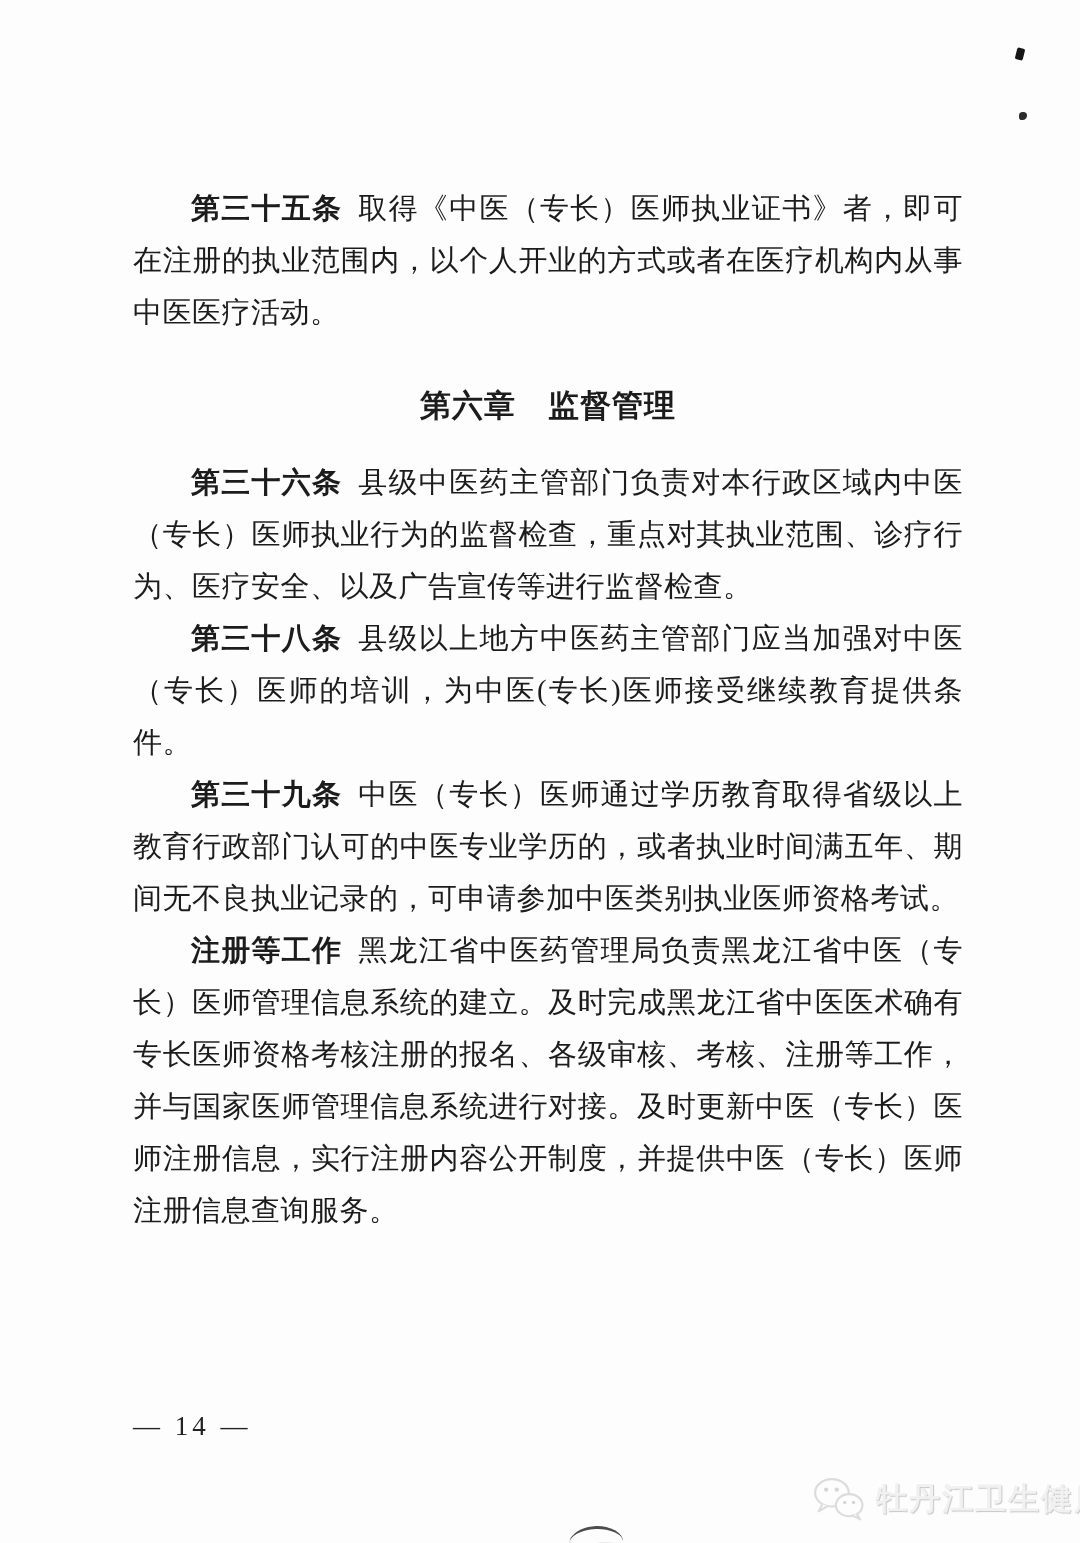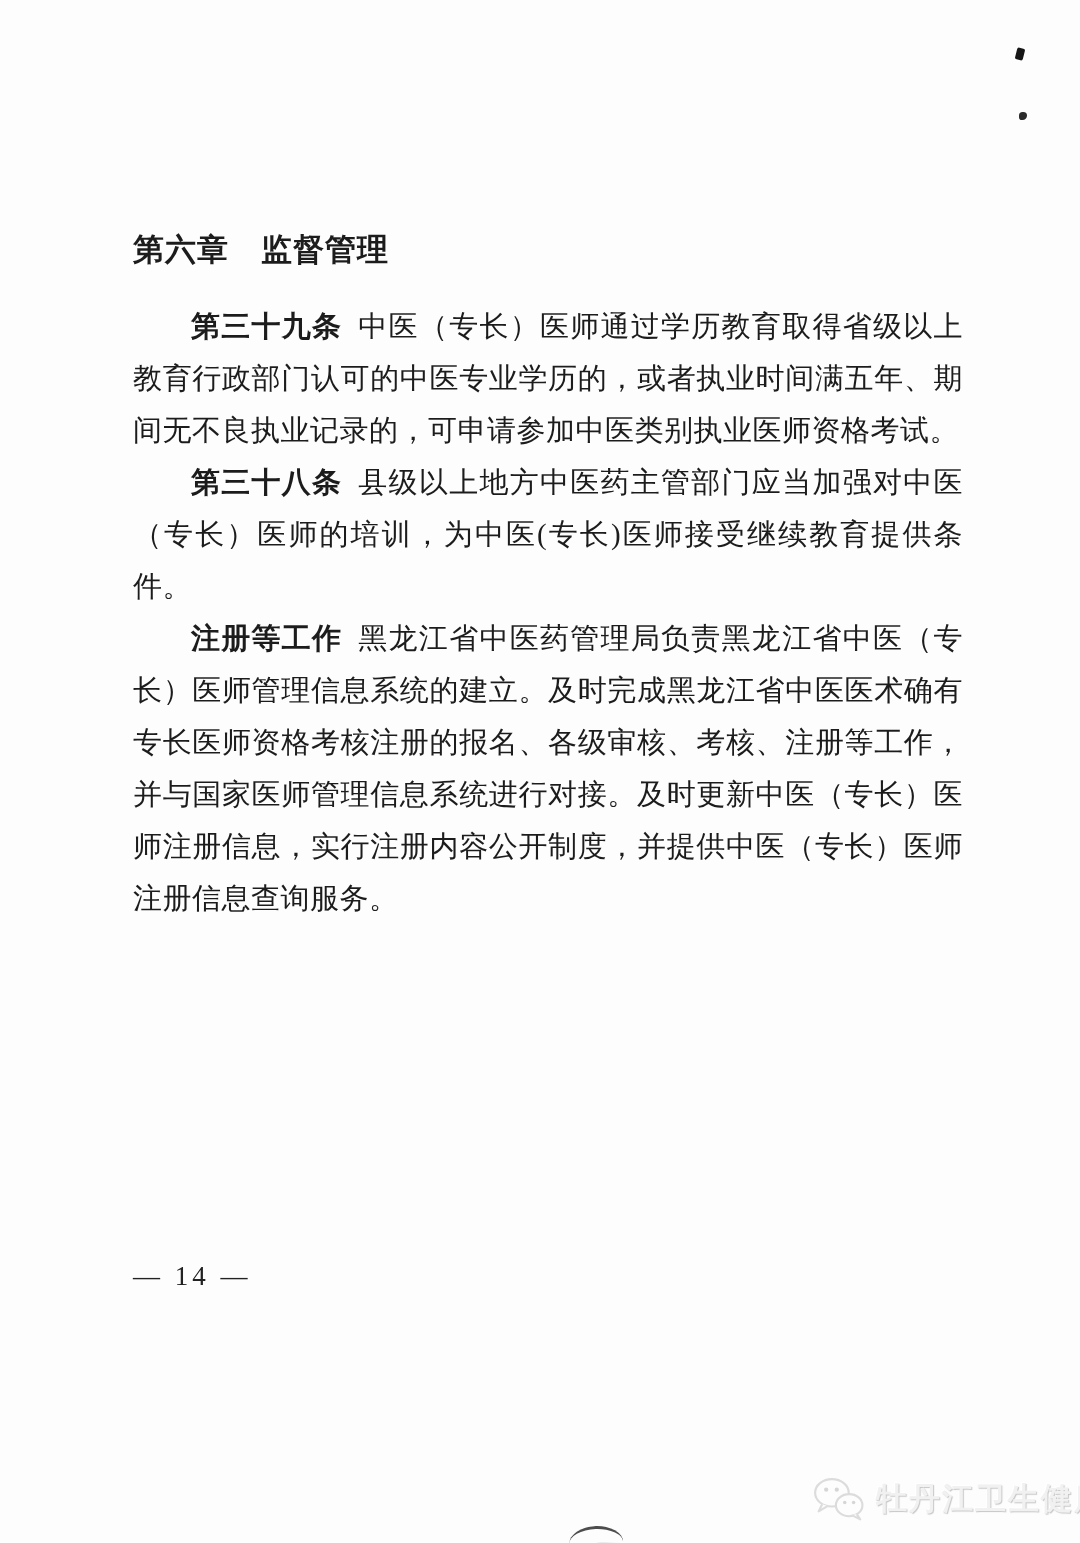--- a/index.html
+++ b/index.html
@@ -36,27 +36,28 @@
   }
   .art-label {
     font-weight: 700;
     margin-right: 0.55em;
   }
   .chapter-heading {
     margin: 42px 0 24px 0;
     font-size: 31px;
     line-height: 52px;
     font-weight: 700;
+    text-align: center;
     text-indent: 0;
     letter-spacing: 1px;
   }
   .page-number {
     position: absolute;
     left: 133px;
-    top: 1258px;
+    top: 1408px;
     font-size: 27px;
     line-height: 36px;
     color: #222;
     letter-spacing: 4px;
   }
   .watermark {
     position: absolute;
     left: 810px;
     top: 1476px;
     display: flex;
@@ -109,28 +110,30 @@
 </head>
 <body>
 
 <div class="page">
 
   <div class="speck-1"></div>
   <div class="speck-2"></div>
 
   <div class="content">
 
+    <p class="para"><span class="art-label">第三十五条</span><span>取得《中医（专长）医师执业证书》者，即可在注册的执业范围内，以个人开业的方式或者在医疗机构内从事中医医疗活动。</span></p>
 
     <p class="para chapter-heading">第六章　监督管理</p>
 
+    <p class="para"><span class="art-label">第三十六条</span><span>县级中医药主管部门负责对本行政区域内中医（专长）医师执业行为的监督检查，重点对其执业范围、诊疗行为、医疗安全、以及广告宣传等进行监督检查。</span></p>
 
 
+    <p class="para"><span class="art-label">第三十八条</span><span>县级以上地方中医药主管部门应当加强对中医（专长）医师的培训，为中医(专长)医师接受继续教育提供条件。</span></p>
+
     <p class="para"><span class="art-label">第三十九条</span><span>中医（专长）医师通过学历教育取得省级以上教育行政部门认可的中医专业学历的，或者执业时间满五年、期间无不良执业记录的，可申请参加中医类别执业医师资格考试。</span></p>
-
-    <p class="para"><span class="art-label">第三十八条</span><span>县级以上地方中医药主管部门应当加强对中医（专长）医师的培训，为中医(专长)医师接受继续教育提供条件。</span></p>
 
     <p class="para"><span class="art-label">注册等工作</span><span>黑龙江省中医药管理局负责黑龙江省中医（专长）医师管理信息系统的建立。及时完成黑龙江省中医医术确有专长医师资格考核注册的报名、各级审核、考核、注册等工作，并与国家医师管理信息系统进行对接。及时更新中医（专长）医师注册信息，实行注册内容公开制度，并提供中医（专长）医师注册信息查询服务。</span></p>
 
   </div>
 
   <div class="page-number">— 14 —</div>
 
   <div class="watermark">
     <svg class="wm-icon" viewBox="0 0 64 52" xmlns="http://www.w3.org/2000/svg">
       <g fill="none" stroke="#dcdcdc" stroke-width="2.4">

